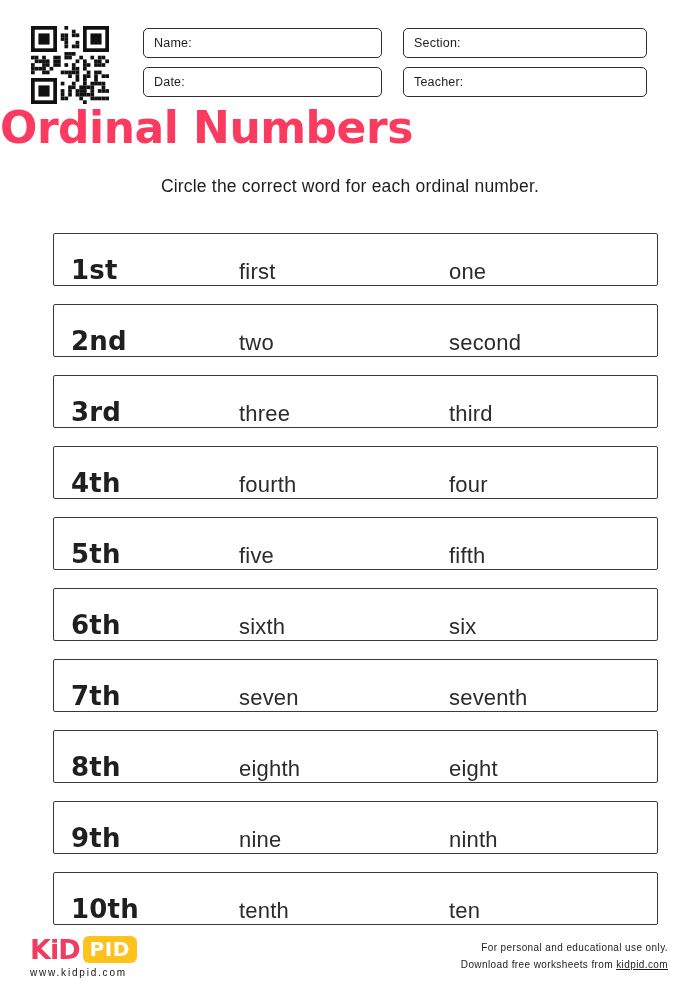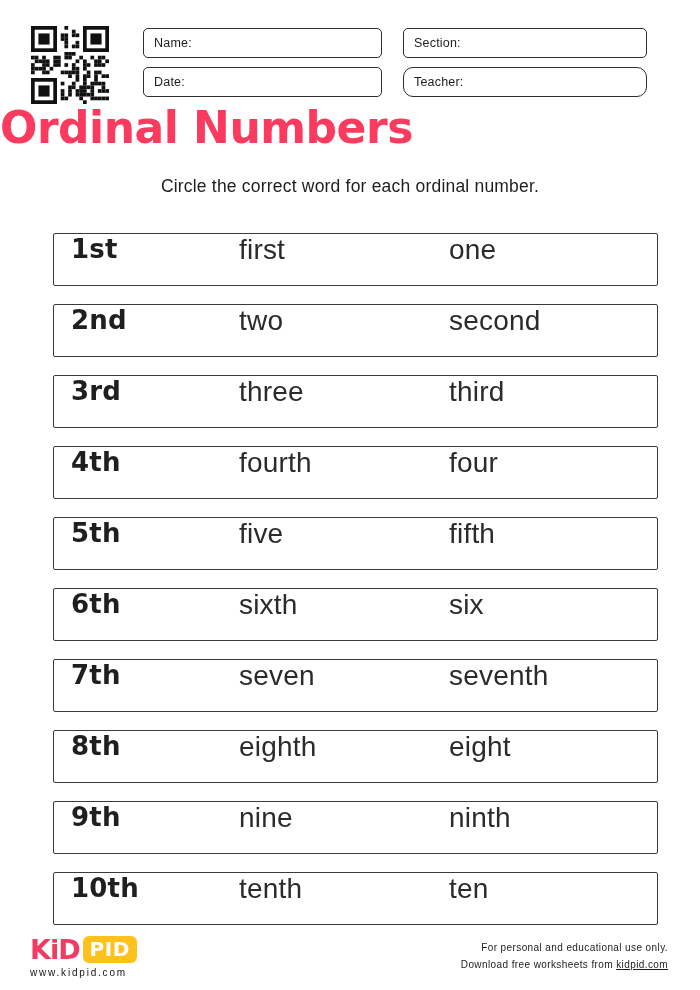--- a/index.html
+++ b/index.html
@@ -26,21 +26,21 @@
     display:flex; align-items:center;
     padding-left:10px;
     font-size:12.5px;
     color:#1d1d1d;
     letter-spacing:0.2px;
     background:#fff;
   }
   .field-name    { left:143px; top:28px;  width:239px; }
   .field-date    { left:143px; top:67px;  width:239px; }
   .field-section { left:403px; top:28px;  width:244px; }
-  .field-teacher { left:403px; top:67px;  width:244px;border-radius:10px; }
+  .field-teacher { left:403px; top:67px;  width:244px; }
 
   .title {
     position:absolute; left:0; top:102px; width:100%;
     font-family:"DejaVu Sans", sans-serif;
     font-weight:800;
     font-size:44px;
     letter-spacing:-0.5px;
     color:#fa3b5f;
   }
   .instructions {
@@ -49,38 +49,38 @@
     font-size:17.5px;
     color:#1e1e1e;
     letter-spacing:0.2px;
   }
 
   
   .rows {
     position:absolute; left:53px; top:233px; width:605px;
   }
   .row {
-    display:flex; align-items:flex-start;
+    display:flex; align-items:flex-end;
     height:53px;
     margin-bottom:18px;
     border:1.6px solid #3a3a3a;
     border-radius:2px;
     padding-left:17px;
     background:#fff;
   }
   .ordinal {
     width:168px;
     font-family:"DejaVu Sans", sans-serif;
     font-weight:700;
     font-size:26px;
     color:#1f1f1f;
     letter-spacing:0.2px;
   }
   .opt {
-    font-size:28px;
+    font-size:22px;
     color:#2b2b2b;
     letter-spacing:0.2px;
     cursor:pointer;
   }
   .opt1 { width:210px; }
 
   
   .logo {
     position:absolute; left:30px; top:936px;
     line-height:1;

